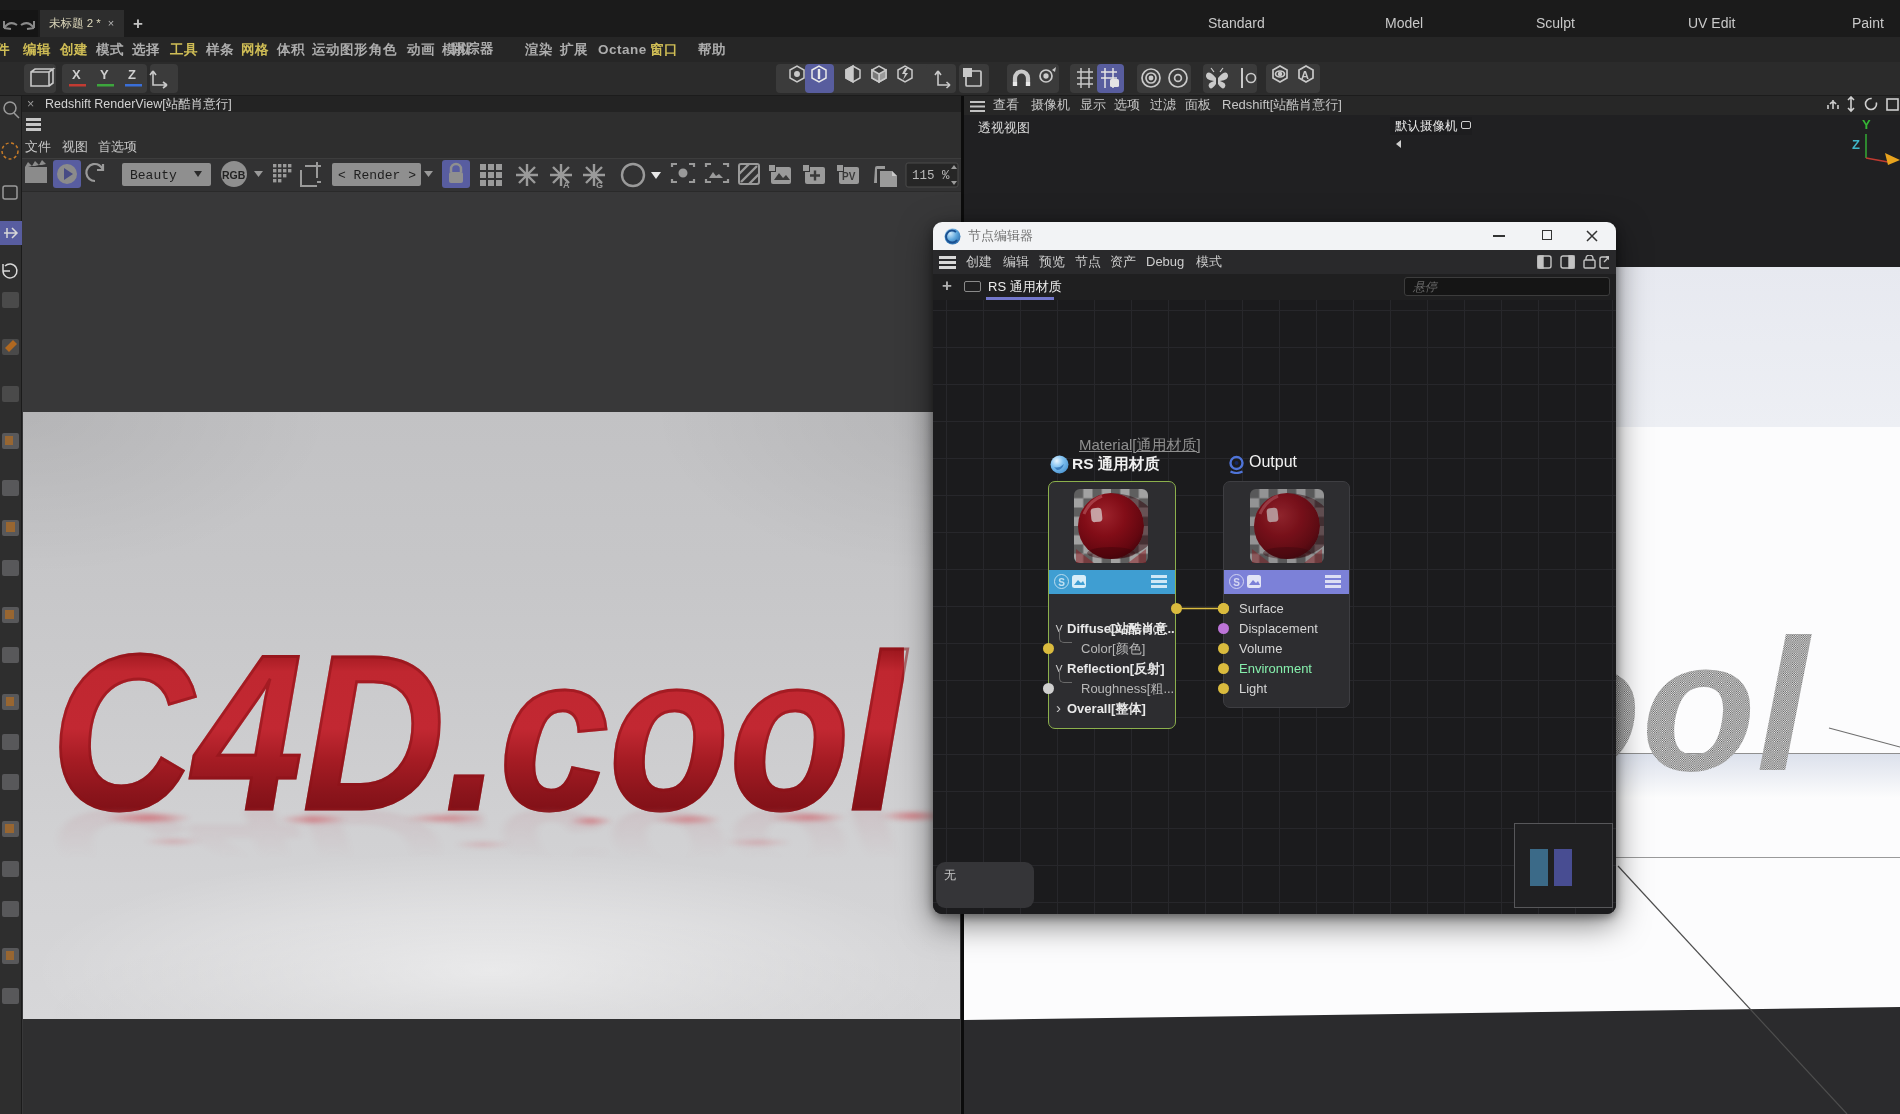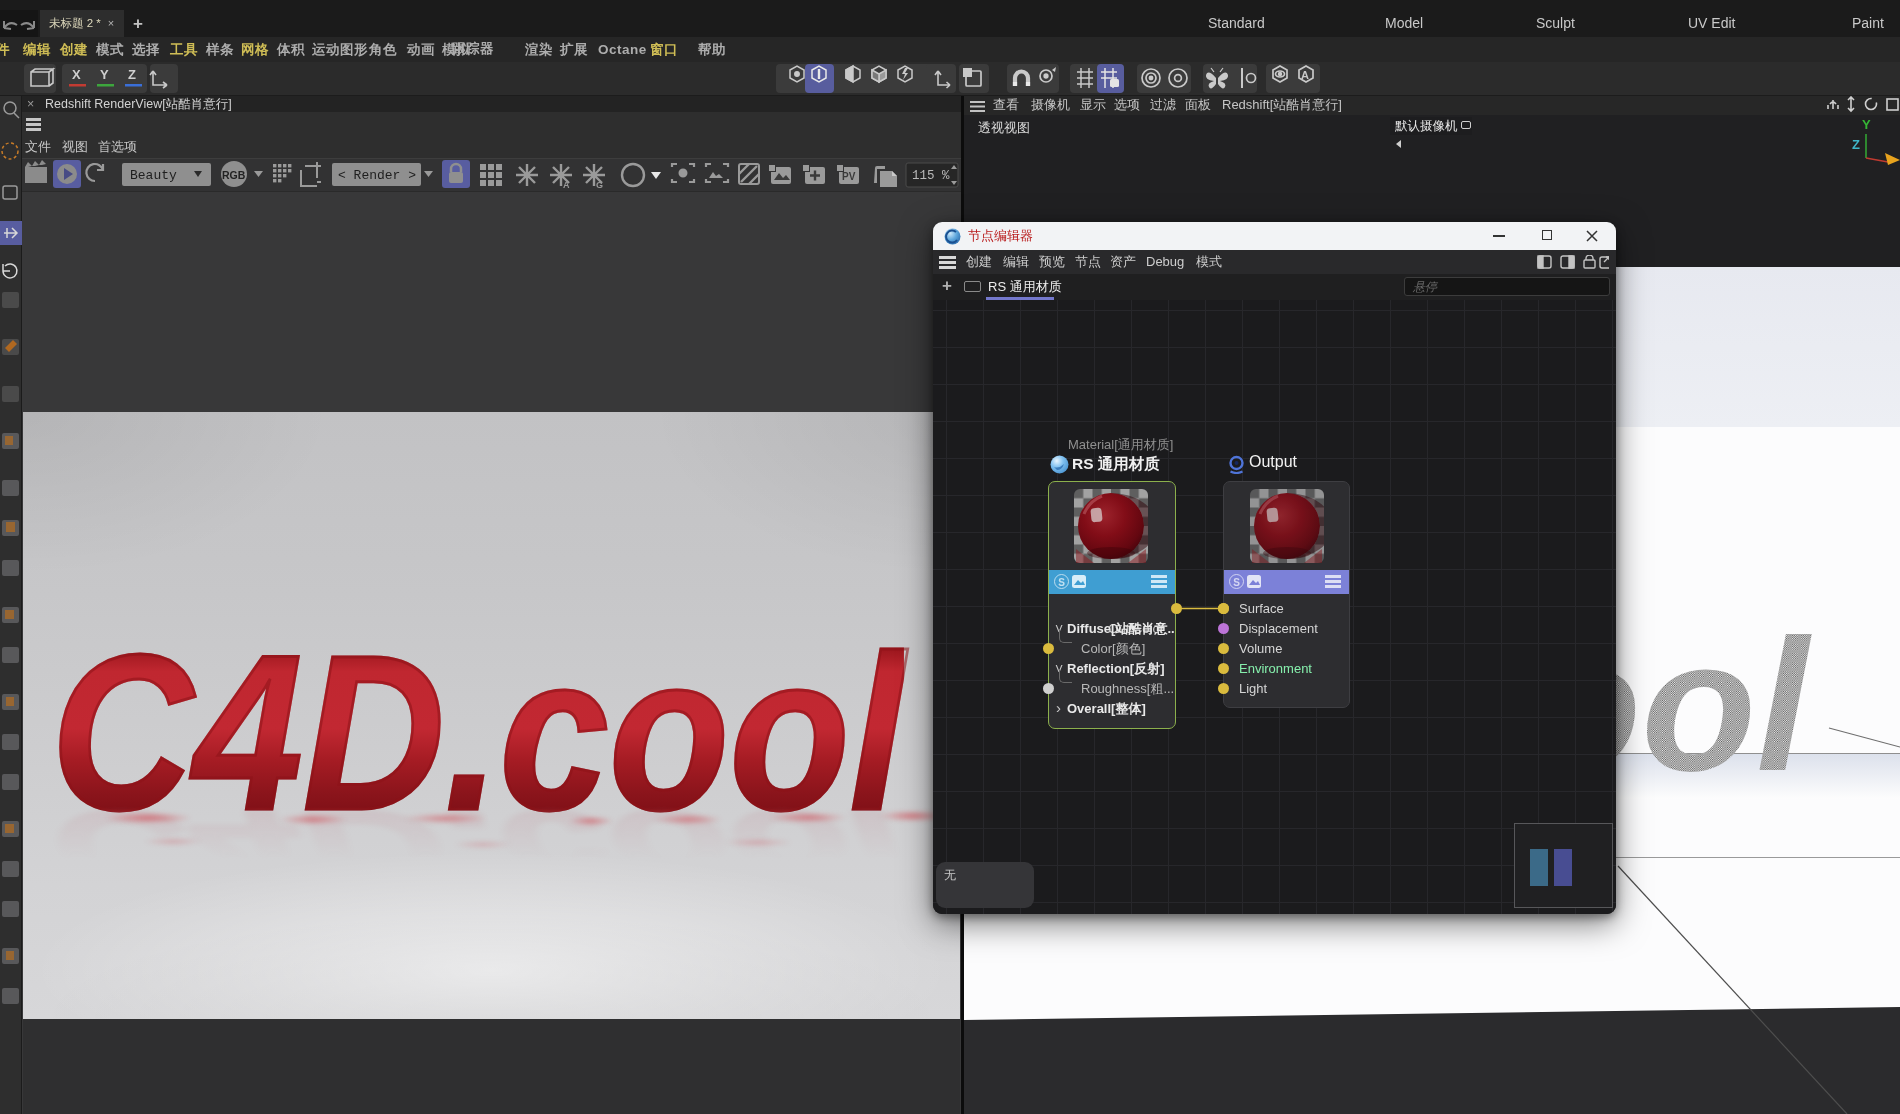--- a/index.html
+++ b/index.html
@@ -63,21 +63,21 @@
 #vpband { left:0; top:171px; width:936px; height:160px; background:linear-gradient(180deg,#e7e9f0,#edeff4); }
 #vpwhite { left:0; top:331px; width:936px; height:700px; background:#fcfcfd; }
 #vpfloor { left:0; top:0px; width:936px; height:1018px; background:#2b2b2d;
   clip-path:polygon(0 924px, 936px 911px, 936px 1018px, 0 1018px); }
 #vplabel1 { left:14px; top:23px; color:#dadada; font-size:13px; }
 #vpcam { left:426px; top:21px; width:82px; height:18px; background:#1d1d1f; color:#e8e8e8; font-size:12.5px; line-height:18px; padding-left:5px;}
 
 
 #ne { left:933px; top:222px; width:683px; height:692px; border-radius:9px;
   box-shadow:0 10px 32px rgba(0,0,0,0.5), 0 3px 10px rgba(0,0,0,0.4); background:#1b1b1d; }
-#netitle { left:0; top:0; width:683px; height:28px; background:#f2f3f5; border-radius:9px 9px 0 0; color:#b91c1c; font-size:13px; line-height:28px; }
+#netitle { left:0; top:0; width:683px; height:28px; background:#f2f3f5; border-radius:9px 9px 0 0; color:#737373; font-size:13px; line-height:28px; }
 #nemenu { left:0; top:28px; width:683px; height:24px; background:#29292b; }
 .nem { position:absolute; top:0; height:24px; line-height:23px; font-size:13px; color:#cdcdcd; }
 #netabs { left:0; top:52px; width:683px; height:26px; background:#1f1f20; }
 #necanvas { left:0; top:78px; width:683px; height:614px; border-radius:0 0 9px 9px; background:#1b1b1d;
   background-image:linear-gradient(#27272b 1px, transparent 1px), linear-gradient(90deg, #27272b 1px, transparent 1px);
   background-size:37px 37px; background-position:13px 10px; overflow:hidden; }
 
 .node { position:absolute; background:#2d2d30; border-radius:7px; overflow:hidden; }
 #node1 { left:115px; top:181px; width:128px; height:248px; border:1.5px solid #8cb04c; }
 #node2 { left:290px; top:181px; width:127px; height:227px; border:1px solid #3e3e42; }
@@ -472,21 +472,21 @@
       </svg>
     </div>
     <div class="abs" id="netabs">
       <span style="position:absolute;left:9px;top:2px;color:#b0b0b0;font-size:17px;font-weight:bold;">+</span>
       <span style="position:absolute;left:31px;top:7px;width:17px;height:11px;border:1.5px solid #8a8a8a;border-radius:2px;"></span>
       <span style="position:absolute;left:55px;top:4px;font-size:13px;color:#ececec;">RS 通用材质</span>
       <span style="position:absolute;left:53px;top:23px;width:68px;height:3px;background:#7478cc;"></span>
       <span style="position:absolute;left:471px;top:3px;width:206px;height:19px;background:#151515;border:1px solid #3c3c3c;border-radius:3px;color:#6a6a6a;font-size:12px;font-style:italic;line-height:18px;padding-left:8px;">悬停</span>
     </div>
     <div class="abs" id="necanvas">
-      <div class="abs" style="left:135px; top:136px; font-size:13px; color:#8f8f8f;">Material[通用材质]</div>
+      <div class="abs" style="left:146px; top:136px; font-size:15px; color:#8f8f8f;text-decoration:underline;">Material[通用材质]</div>
       <svg class="abs" style="left:117px; top:155px;" width="19" height="19" viewBox="0 0 19 19">
         <defs>
             <radialGradient id="rsic" cx="0.35" cy="0.3" r="0.9">
               <stop offset="0" stop-color="#e8f5fd"></stop>
               <stop offset="0.4" stop-color="#7fc0ef"></stop>
               <stop offset="1" stop-color="#3a87c8"></stop>
             </radialGradient>
           </defs>
         <circle cx="9.5" cy="9.5" r="9" fill="url(#rsic)"></circle>
         <path d="M4 12 Q 9 14 14 9 Q 12 15 7 15 Z" fill="#2e6eb0" opacity="0.8"></path>

